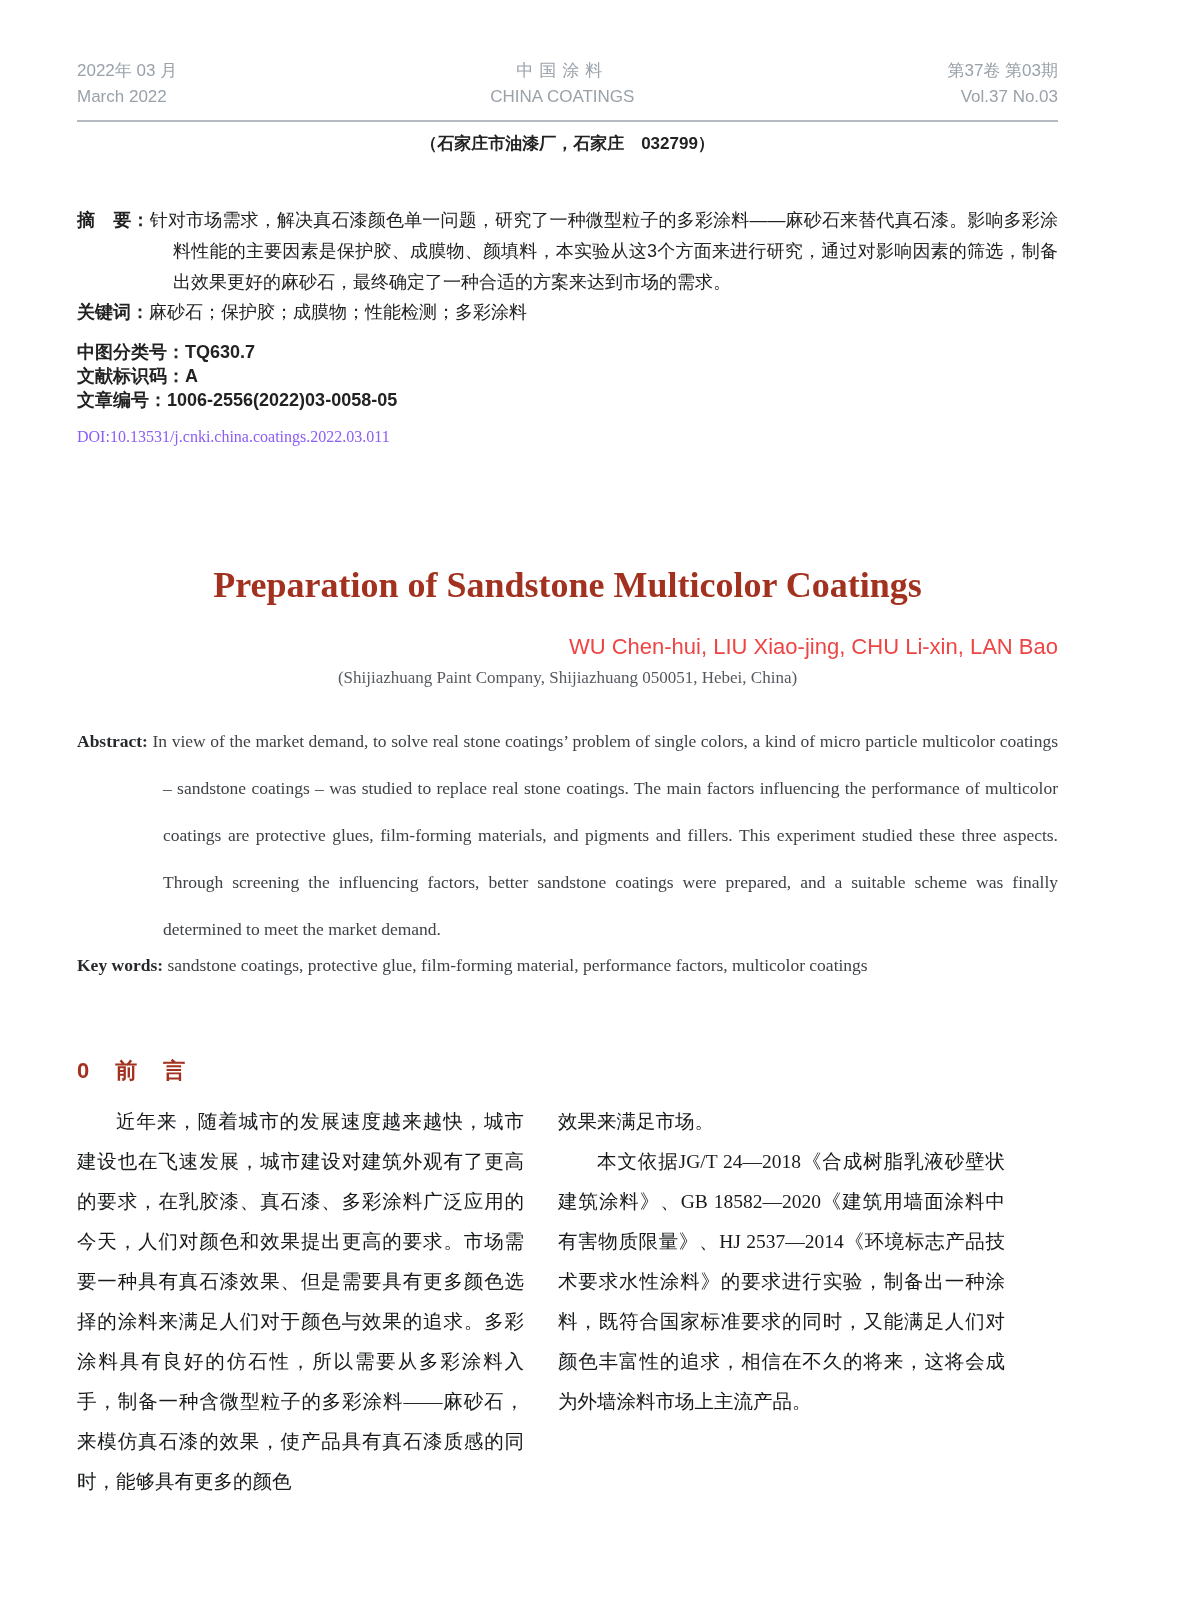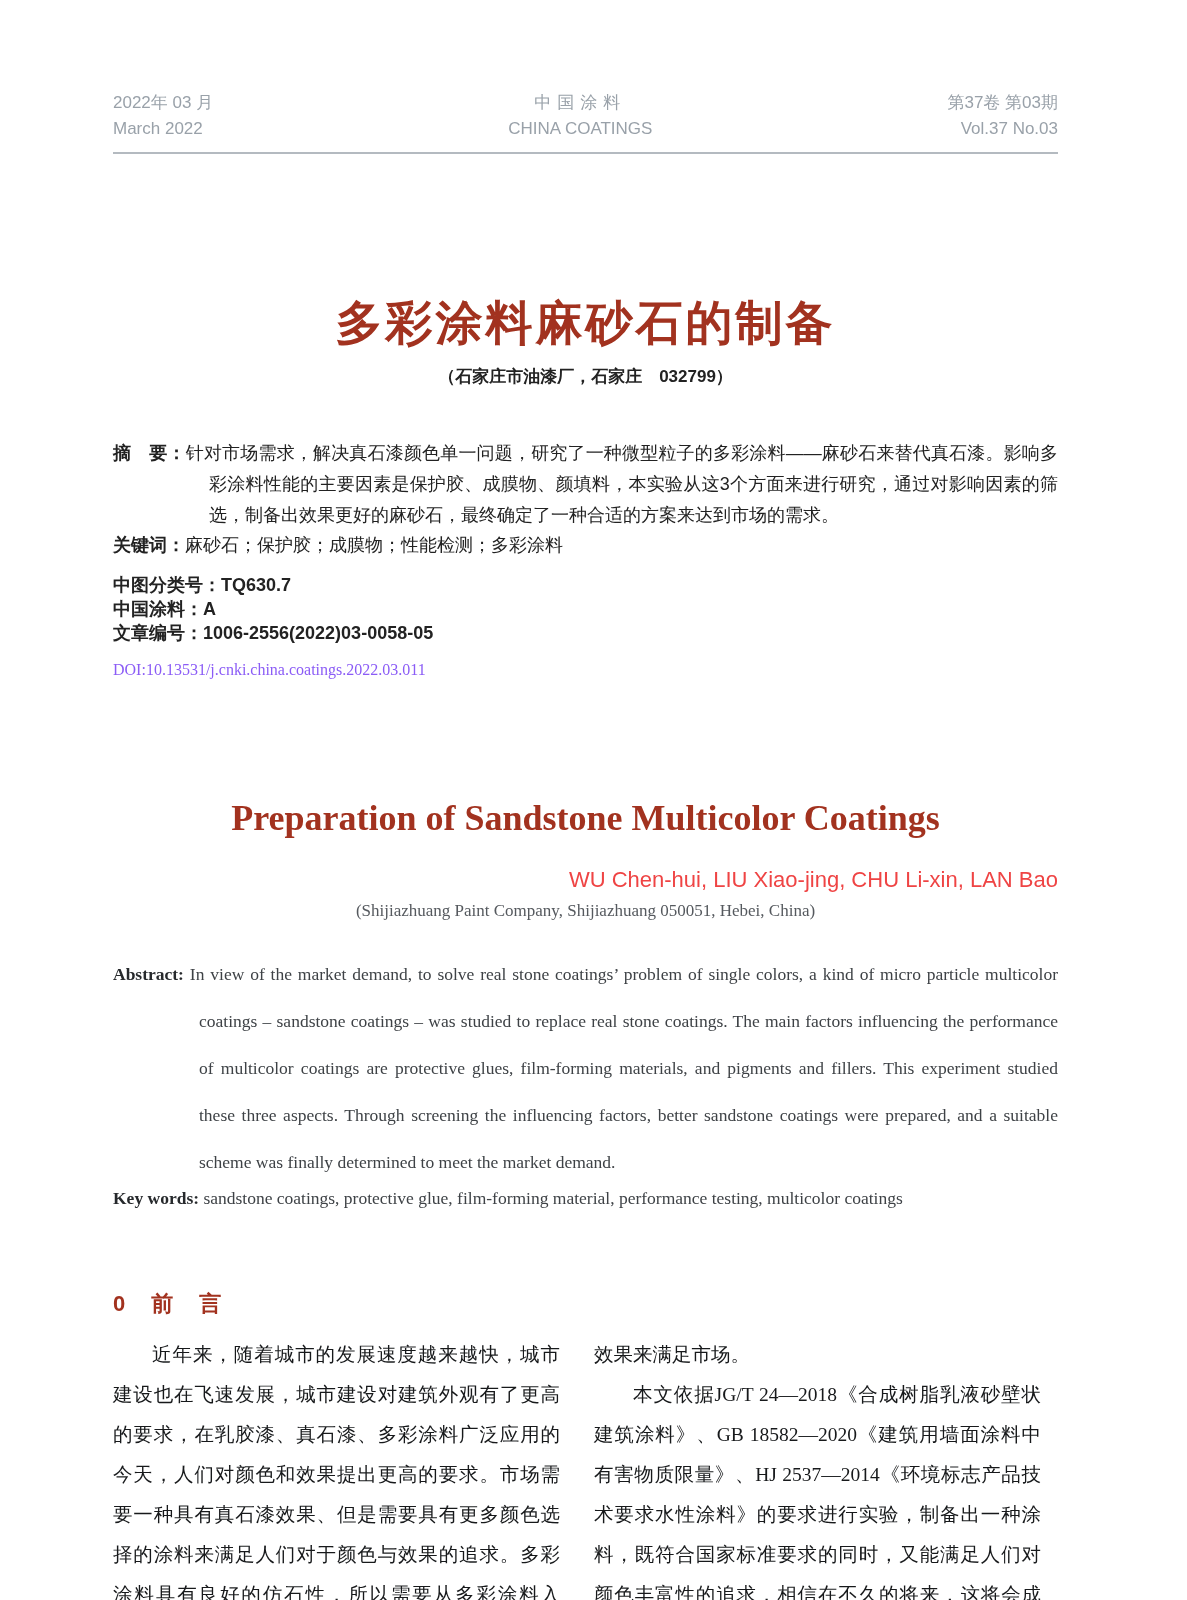--- a/index.html
+++ b/index.html
@@ -1,17 +1,17 @@
 <!DOCTYPE html>
 <html lang="zh"><head>
 <meta charset="utf-8">
 <style>
   html,body{margin:0;padding:0;background:#ffffff;}
   body{width:1187px;height:1600px;position:relative;font-family:"Liberation Sans",sans-serif;color:#1c1c1c;overflow:hidden;}
-  .page{box-sizing:border-box;width:1187px;height:1204px;padding:58px 129px 0 113px;margin-top:32px;}
+  .page{box-sizing:border-box;width:1187px;height:1204px;padding:58px 129px 0 77px;}
 
   
   .jheader{display:flex;justify-content:space-between;align-items:flex-end;color:#99a1a9;font-size:17px;line-height:1.55;border-bottom:2px solid #b4bac0;padding-bottom:9px;}
   .jheader .col{white-space:nowrap;}
   .jheader .col.center{text-align:center;}
   .jheader .col.right{text-align:right;}
   .jcn{letter-spacing:6px;}
 
   
   .title-cn{margin-top:138px;text-align:center;font-size:47px;font-weight:bold;color:#a2321f;letter-spacing:3px;}
@@ -62,48 +62,47 @@
     <div class="col center">
       <div class="jcn">中国涂料</div>
       <div>CHINA COATINGS</div>
     </div>
     <div class="col right">
       <div>第37卷 第03期</div>
       <div>Vol.37  No.03</div>
     </div>
   </div>
 
-  <div class="title-cn">多彩涂料麻砂石的制备</div>
   <div class="affil-cn">（石家庄市油漆厂，石家庄　032799）</div>
 
   <div class="abs-cn hang">
     <span class="lbl">摘　要：</span><span>针对市场需求，解决真石漆颜色单一问题，研究了一种微型粒子的多彩涂料——麻砂石来替代真石漆。影响多彩涂料性能的主要因素是保护胶、成膜物、颜填料，本实验从这3个方面来进行研究，通过对影响因素的筛选，制备出效果更好的麻砂石，最终确定了一种合适的方案来达到市场的需求。</span>
   </div>
   <div class="kw-cn">
     <span class="lbl">关键词：</span><span>麻砂石；保护胶；成膜物；性能检测；多彩涂料</span>
   </div>
 
   <div class="meta-row">
     <span class="m1">中图分类号：TQ630.7</span>
-    <span class="m2">中国涂料：A</span>
+    <span class="m2">文献标识码：A</span>
     <span class="m3">文章编号：1006-2556(2022)03-0058-05</span>
   </div>
   <div class="doi">DOI:10.13531/j.cnki.china.coatings.2022.03.011</div>
 
   <div class="title-en">Preparation of Sandstone Multicolor Coatings</div>
   <div class="authors-en">WU Chen-hui, LIU Xiao-jing, CHU Li-xin, LAN Bao</div>
   <div class="affil-en">(Shijiazhuang Paint Company, Shijiazhuang 050051, Hebei, China)</div>
 
   <div class="abs-en hang-en">
     <span class="lbl">Abstract:</span>
     <span>In view of the market demand, to solve real stone coatings’ problem of single colors, a kind of micro particle multicolor coatings – sandstone coatings – was studied to replace real stone coatings. The main factors influencing the performance of multicolor coatings are protective glues, film-forming materials, and pigments and fillers. This experiment studied these three aspects. Through screening the influencing factors, better sandstone coatings were prepared, and a suitable scheme was finally determined to meet the market demand.</span>
   </div>
   <div class="kw-en hang-kw">
     <span class="lbl">Key words:</span>
-    <span>sandstone coatings, protective glue, film-forming material, performance testing, multicolor coatings</span>
+    <span>sandstone coatings, protective glue, film-forming material, performance factors, multicolor coatings</span>
   </div>
 
   <div class="sec-head">
     <span class="num">0</span><span class="t">前言</span>
   </div>
 
   <div class="columns">
     <div class="colm">
       <p class="ind">近年来，随着城市的发展速度越来越快，城市建设也在飞速发展，城市建设对建筑外观有了更高的要求，在乳胶漆、真石漆、多彩涂料广泛应用的今天，人们对颜色和效果提出更高的要求。市场需要一种具有真石漆效果、但是需要具有更多颜色选择的涂料来满足人们对于颜色与效果的追求。多彩涂料具有良好的仿石性，所以需要从多彩涂料入手，制备一种含微型粒子的多彩涂料——麻砂石，来模仿真石漆的效果，使产品具有真石漆质感的同时，能够具有更多的颜色</p>
     </div>

